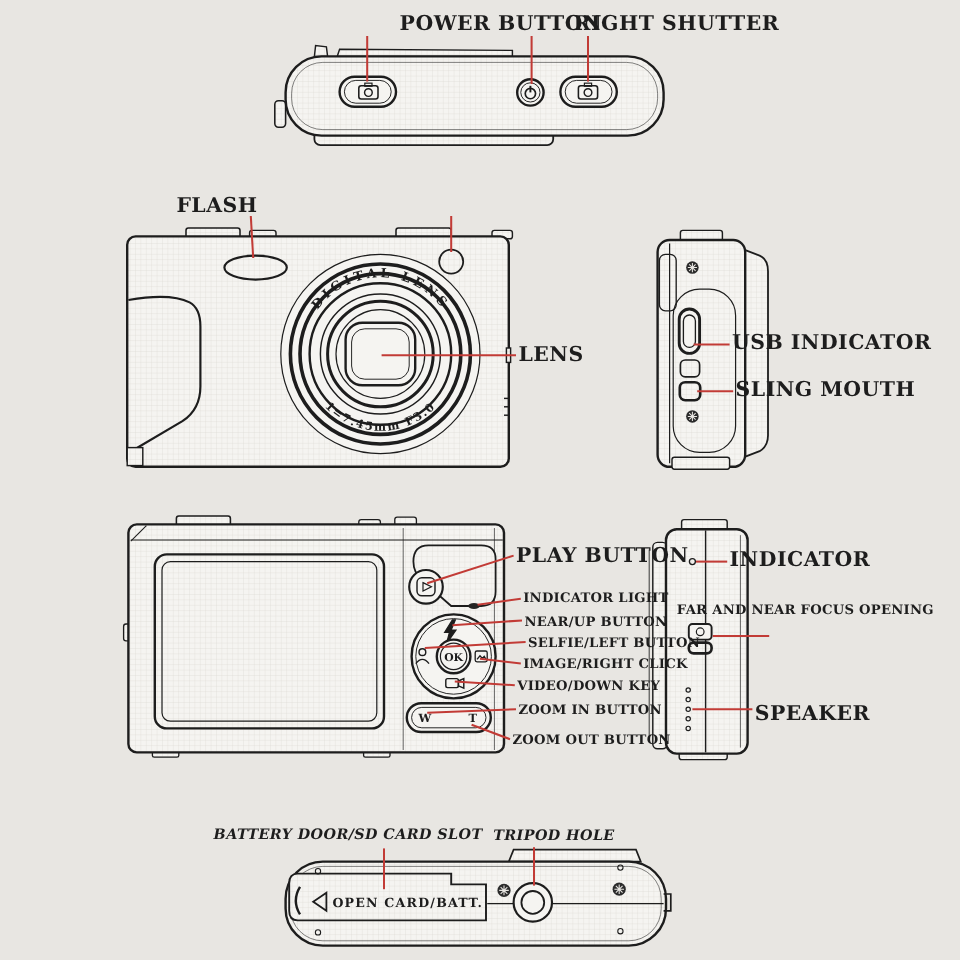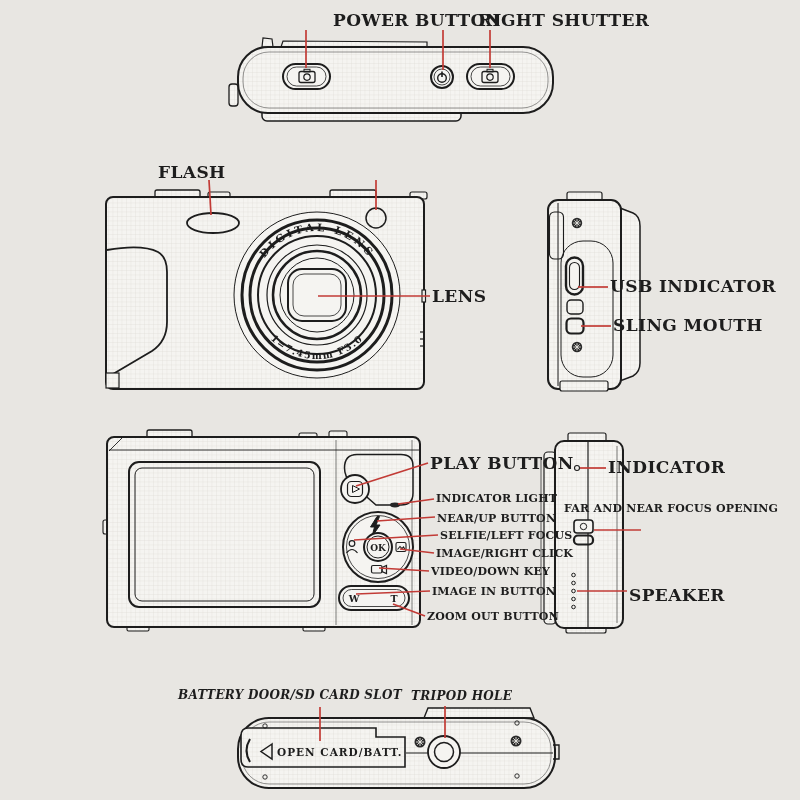--- a/index.html
+++ b/index.html
@@ -253,33 +253,33 @@
     <line class="leader" x1="594" y1="530" x2="641" y2="530"></line>
     <line class="leader" x1="577" y1="591" x2="627" y2="591"></line>
     <line class="leader" x1="320" y1="707" x2="320" y2="741"></line>
     <line class="leader" x1="445" y1="706" x2="445" y2="738"></line>
   </g>
 </svg>
 
 <div class="lbl" style="left:333px;top:11px">POWER BUTTON</div>
 <div class="lbl" style="left:478px;top:11px">RIGHT SHUTTER</div>
 
-<div class="lbl" style="left:158px;top:163px">FLASH</div>
+<div class="lbl" style="left:147px;top:163px">FLASH</div>
 <div class="lbl" style="left:432px;top:287px">LENS</div>
 
 <div class="lbl" style="left:610px;top:277px">USB INDICATOR</div>
 <div class="lbl" style="left:613px;top:316px">SLING MOUTH</div>
 
 <div class="lbl" style="left:430px;top:454px">PLAY BUTTON</div>
 <div class="lbl-sm" style="left:436px;top:493px">INDICATOR LIGHT</div>
 <div class="lbl-sm" style="left:437px;top:513px">NEAR/UP BUTTON</div>
-<div class="lbl-sm" style="left:440px;top:530px">SELFIE/LEFT FOCUS</div>
+<div class="lbl-sm" style="left:440px;top:530px">SELFIE/LEFT BUTTON</div>
 <div class="lbl-sm" style="left:436px;top:548px">IMAGE/RIGHT CLICK</div>
 <div class="lbl-sm" style="left:431px;top:566px">VIDEO/DOWN KEY</div>
-<div class="lbl-sm" style="left:432px;top:586px">IMAGE IN BUTTON</div>
+<div class="lbl-sm" style="left:432px;top:586px">ZOOM IN BUTTON</div>
 <div class="lbl-sm" style="left:427px;top:611px">ZOOM OUT BUTTON</div>
 
 <div class="lbl" style="left:608px;top:458px">INDICATOR</div>
 <div class="lbl-sm" style="left:564px;top:503px">FAR AND NEAR FOCUS OPENING</div>
 <div class="lbl" style="left:629px;top:586px">SPEAKER</div>
 
 <div class="lbl-md" style="left:178px;top:689px">BATTERY DOOR/SD CARD SLOT</div>
 <div class="lbl-md" style="left:411px;top:690px">TRIPOD HOLE</div>
 
 </div>

